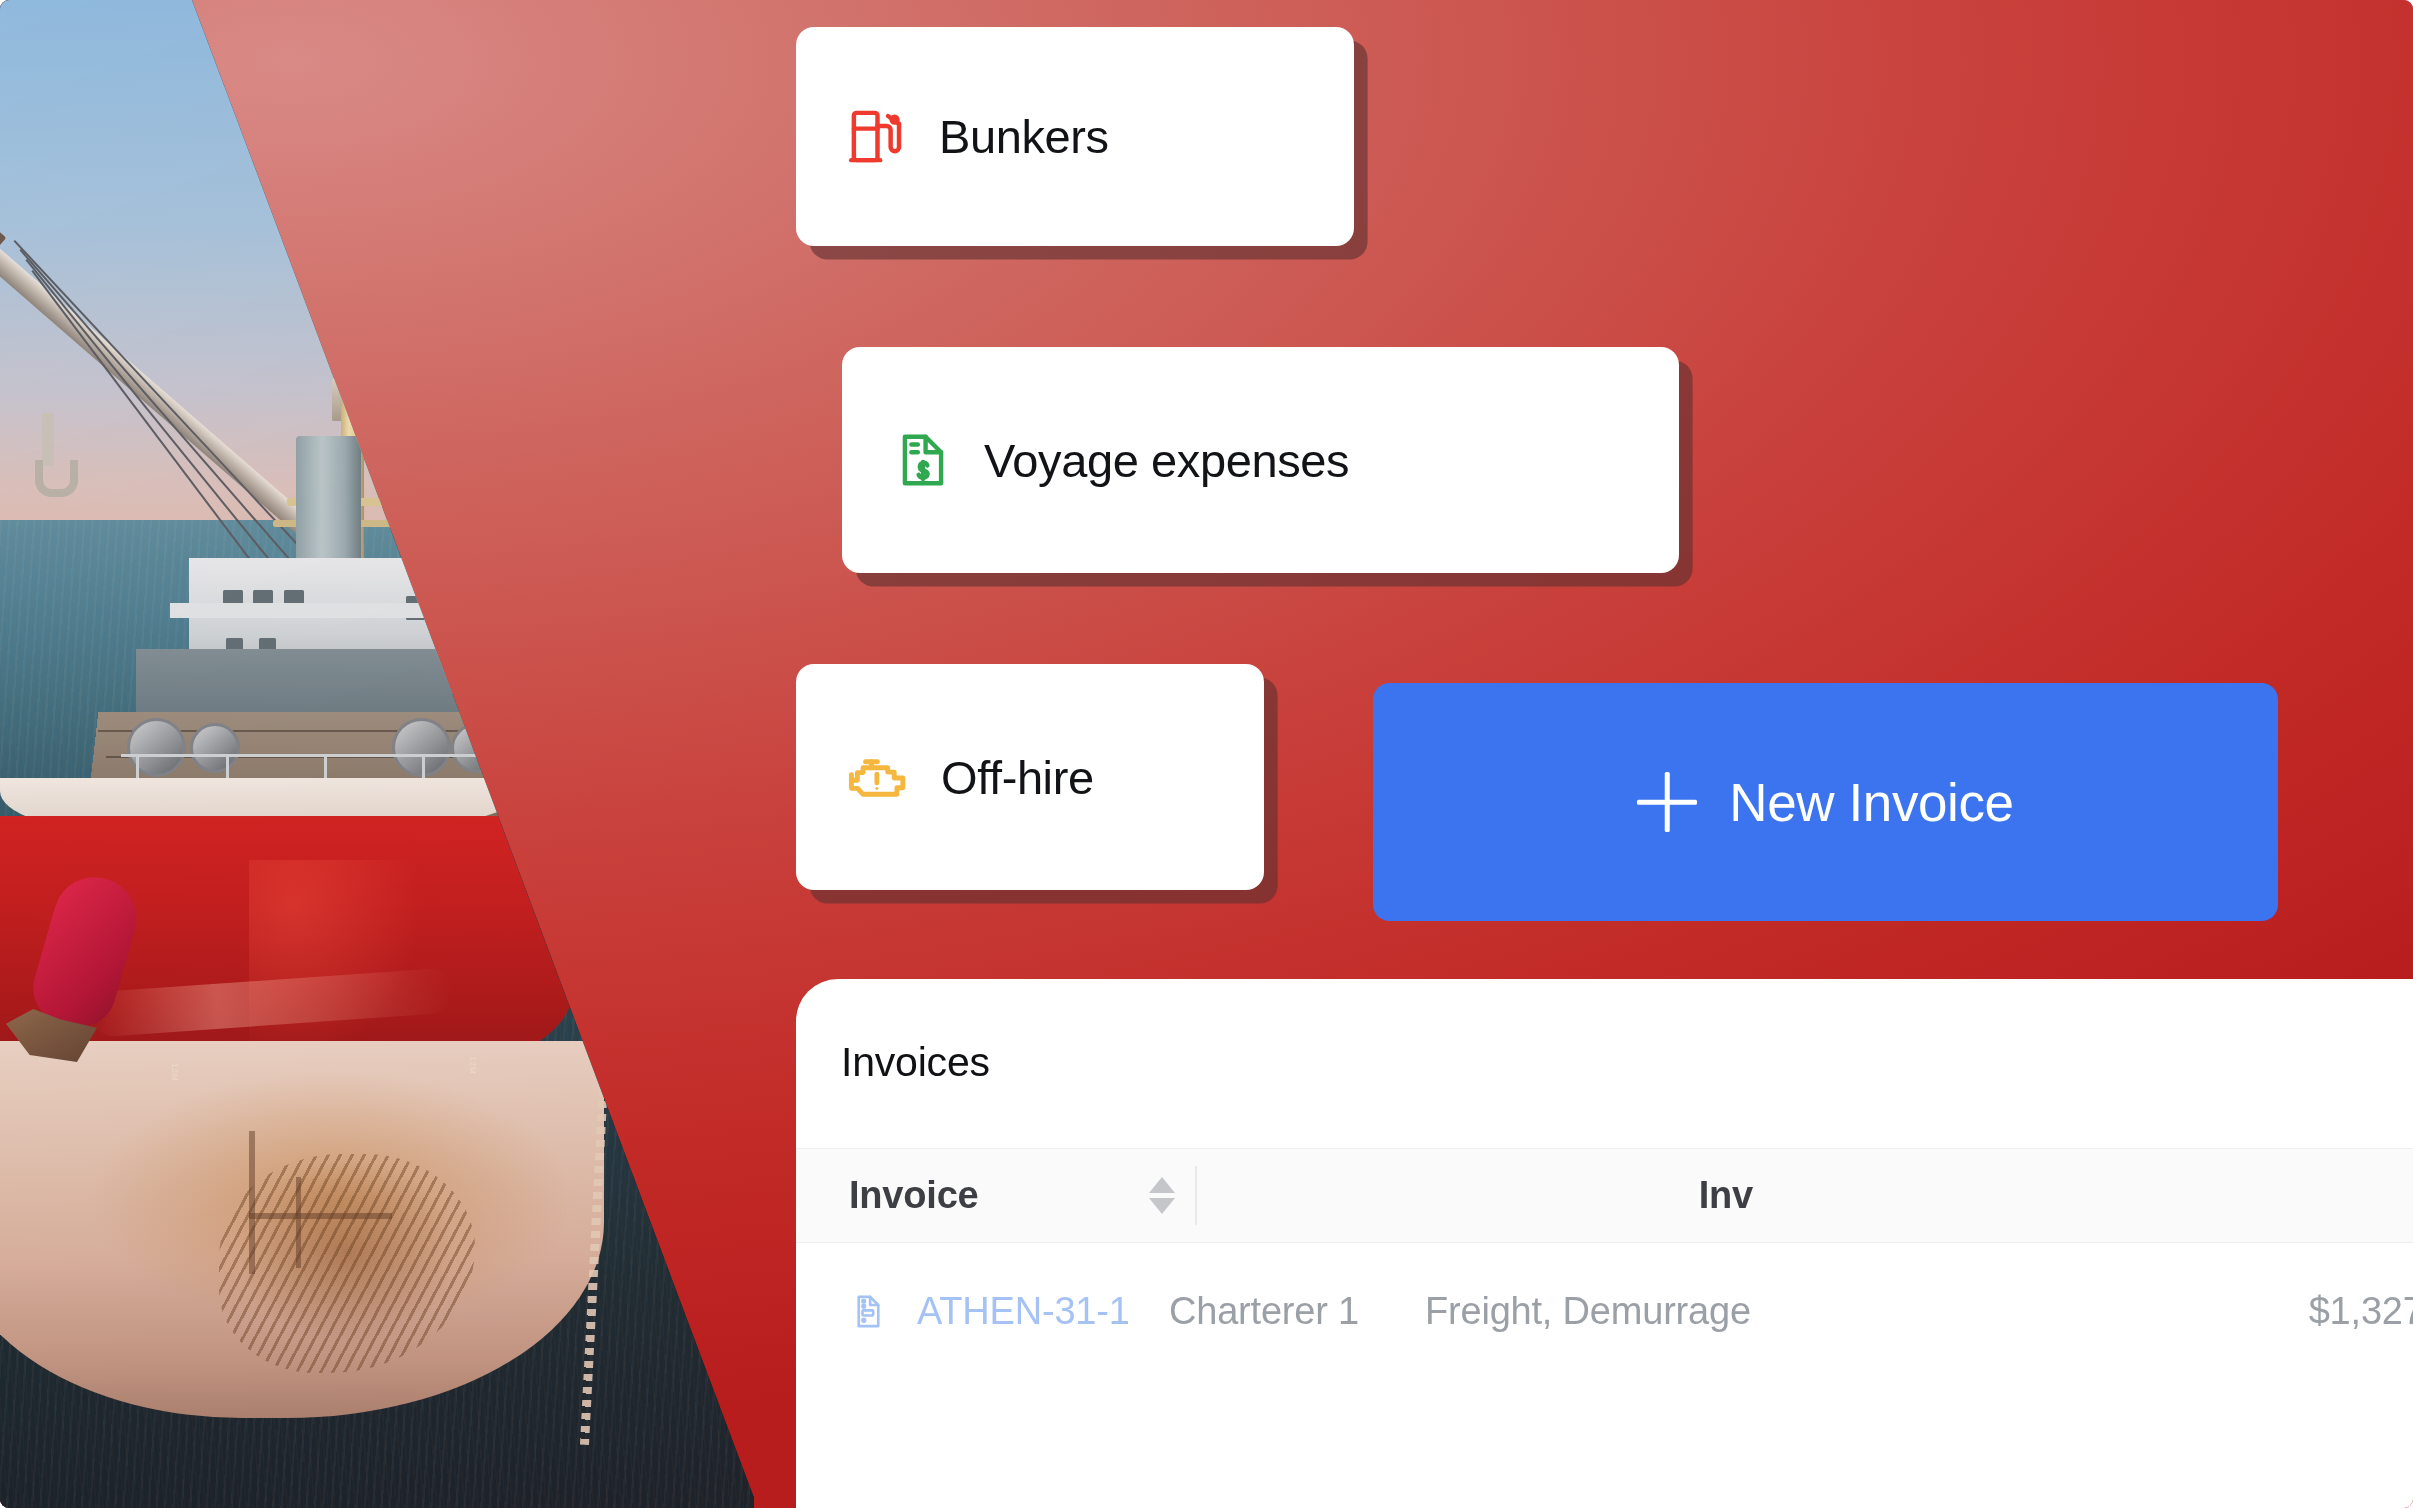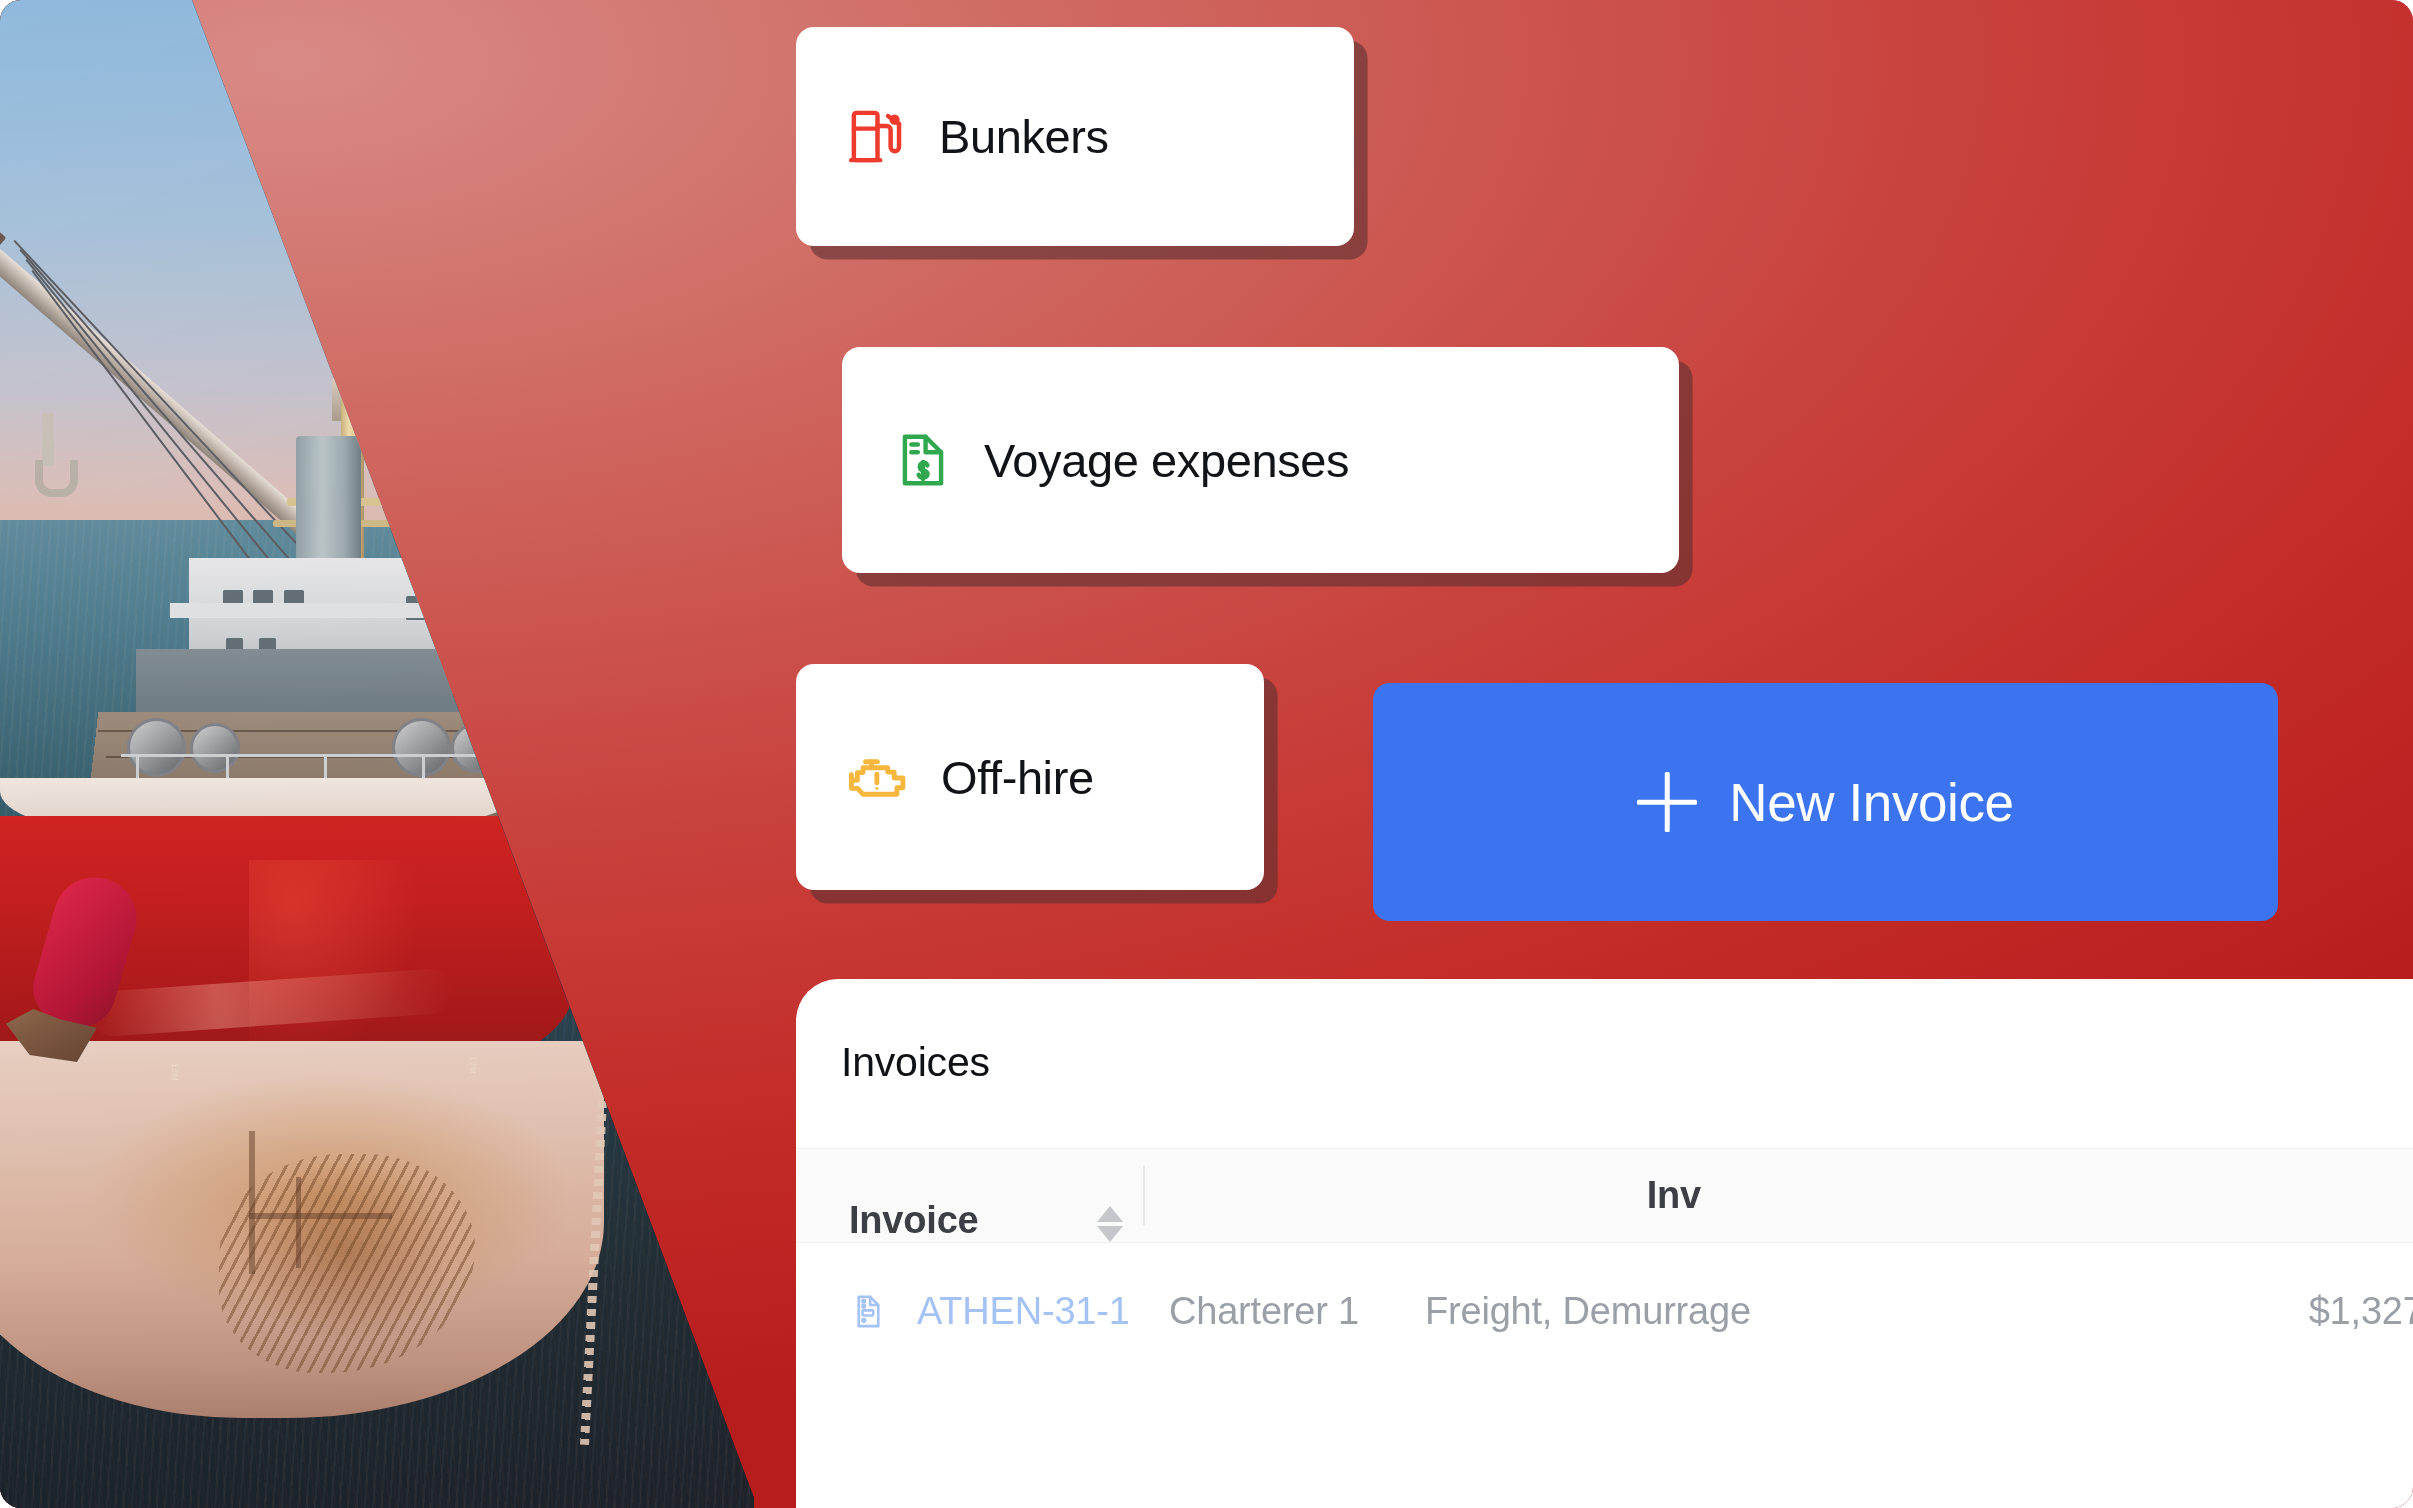--- a/index.html
+++ b/index.html
@@ -7,21 +7,21 @@
     width:2413px; height:1508px;
     overflow:hidden;
     background:#ffffff;
     font-family:"Liberation Sans", sans-serif;
   }
 
   #stage {
     position:relative;
     width:2413px; height:1508px;
     overflow:hidden;
-    border-radius:21px;
+    border-radius:9px;
     background:#ec4899;
   }
 
   
   .bg-gradient {
     position:absolute; inset:0;
     background:
       radial-gradient(120% 90% at 12% 4%, #d98a86 0%, #cf6a63 26%, #c9413c 58%, #c22b28 80%, #b81d1d 100%);
   }
 
@@ -333,21 +333,21 @@
     font-size:38px; color:#3d3f44; font-weight:700;
     padding:0 26px;
     position:relative;
     white-space:nowrap;
     letter-spacing:-0.2px;
   }
   .th + .th::before {
     content:""; position:absolute; left:0; top:16.6px; bottom:16.6px;
     width:1.5px; background:#e9e9ec;
   }
-  .th-invoice   { width:347px; justify-content:space-between; padding-left:53px; padding-right:19.6px;align-items:flex-end; }
+  .th-invoice   { width:399px; justify-content:space-between; padding-left:53px; padding-right:19.6px; }
   .th-charterer { width:256px; }
   .th-items     { width:498px; }
   .th-invoiced  { width:558px; justify-content:flex-end; padding-right:0; }
 
   .sort-icon { display:flex; flex-direction:column; gap:4.5px; align-items:center; flex:0 0 auto; }
   .sort-icon i { display:block; width:0; height:0; border-left:13px solid transparent; border-right:13px solid transparent; }
   .sort-icon i.up   { border-bottom:16.6px solid #c4c6ca; }
   .sort-icon i.down { border-top:16.6px solid #c4c6ca; }
 
   .tbody { }

